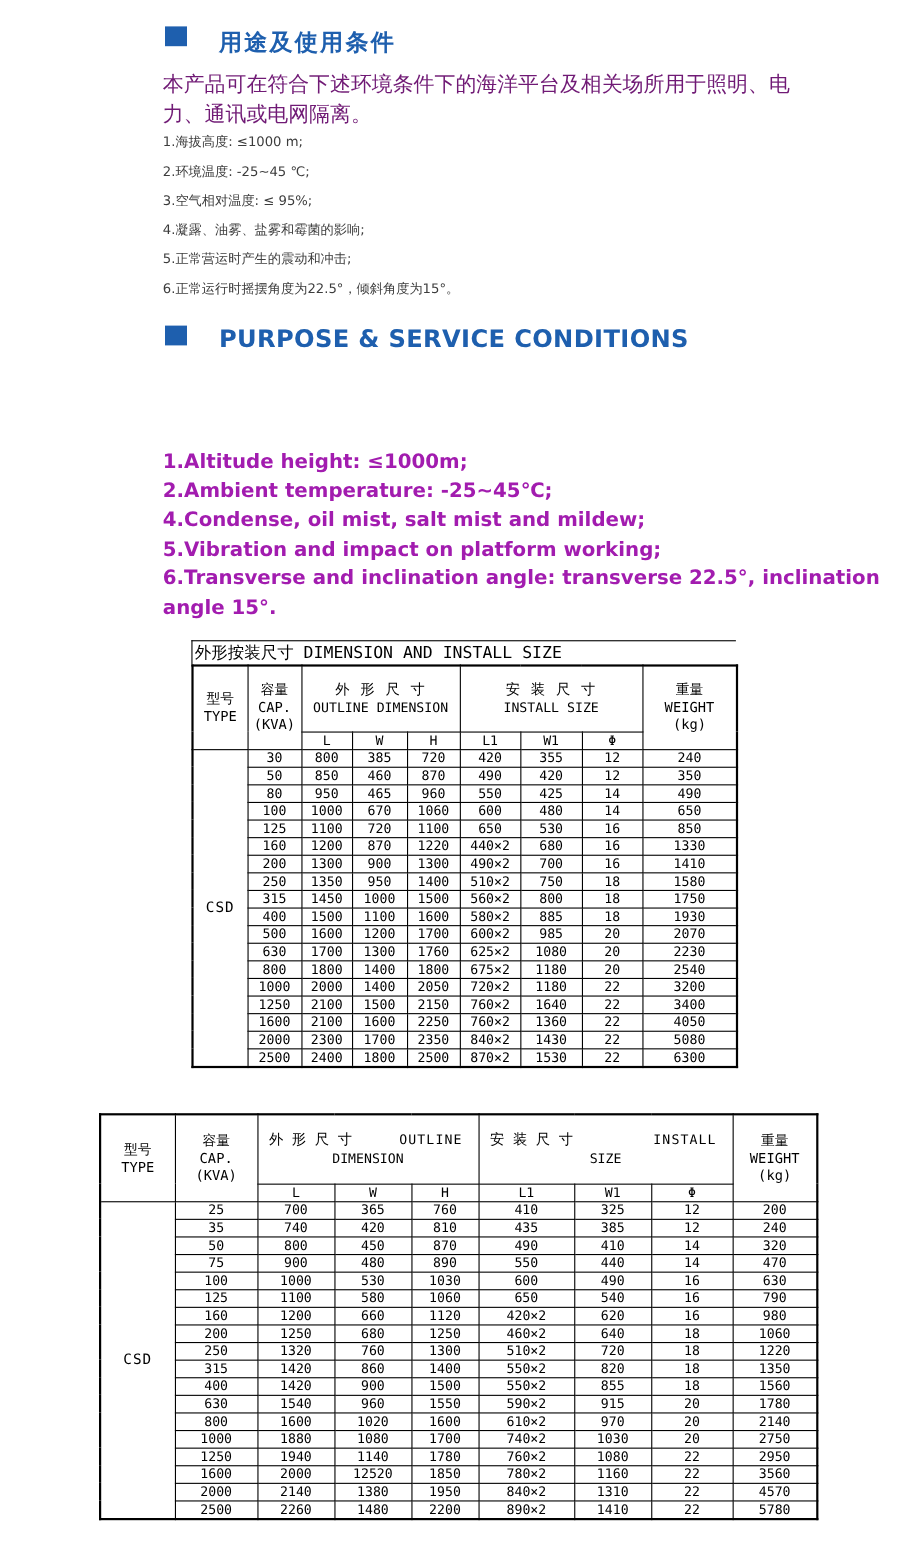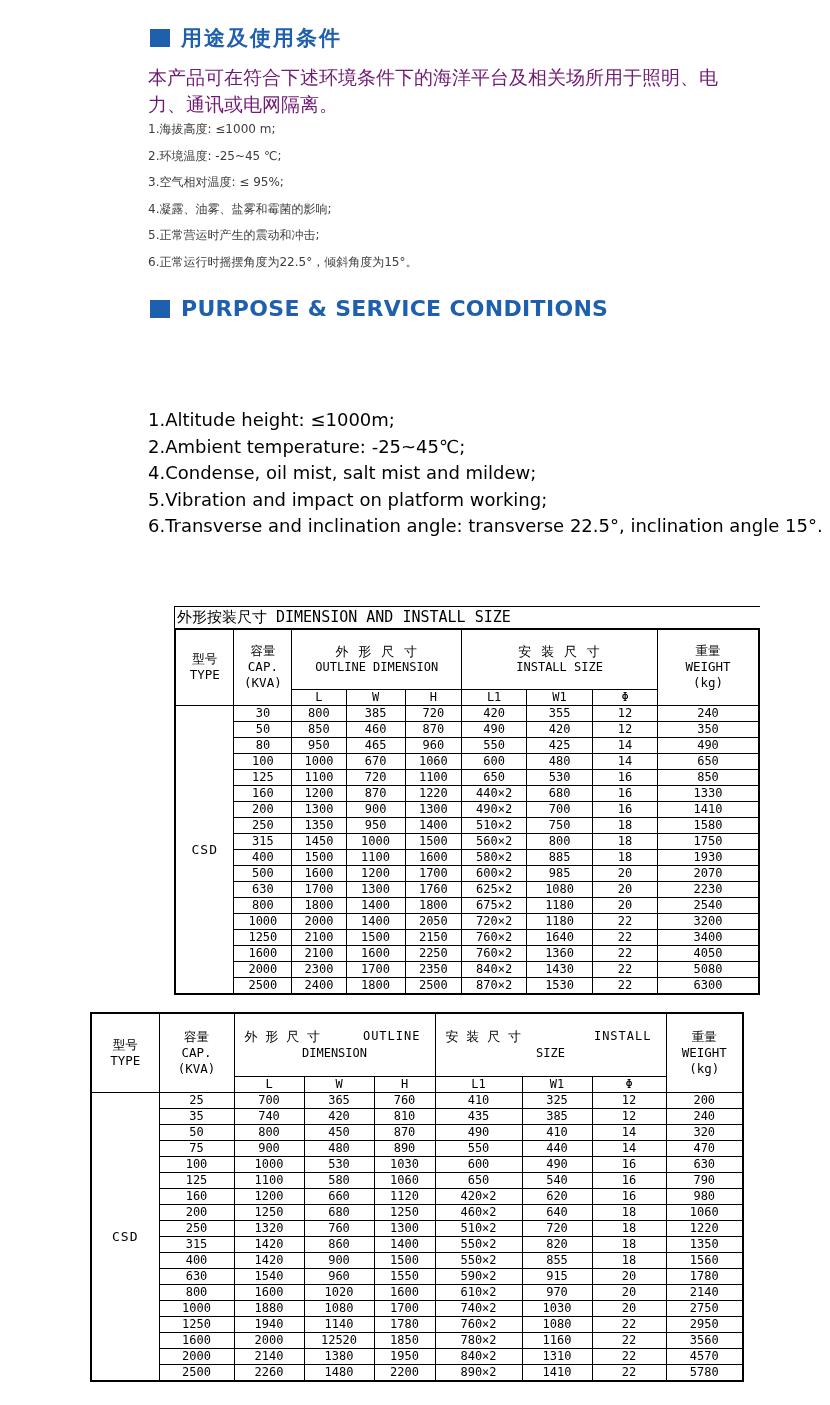--- a/index.html
+++ b/index.html
@@ -2,38 +2,38 @@
 <html><head>
 <meta charset="utf-8">
 <style>
   html,body { margin:0; padding:0; background:#fff; }
   .page {
     position:relative; width:830px; height:1405px; background:#ffffff;
     font-family:"DejaVu Sans", "Liberation Sans", sans-serif; color:#333;
     overflow:hidden;
   }
   
-  .heading { position:absolute; display:flex; align-items:center; gap:11px; }
+  .heading { position:absolute; display:flex; align-items:flex-start; gap:29px; }
   .sq { width:20px; height:18px; background:#1e5fae; flex:0 0 auto; }
   .h-cn { font-size:21px; font-weight:bold; color:#1e5fae; letter-spacing:2px; }
   .h-en { font-size:22px; font-weight:bold; color:#1e5fae; letter-spacing:0.3px; }
   
   .intro-cn { position:absolute; left:148px; top:64px; width:578px;
               font-size:19px; line-height:27px; color:#701a75; }
   .list-cn  { position:absolute; left:148px; top:116px; width:640px;
               list-style:none; margin:0; padding:0;
               font-size:12px; line-height:26.6px; color:#3c3c3c; }
   .intro-en { position:absolute; left:148px; top:329px; width:540px;
               font-size:18px; line-height:26.5px; color:#2e2e2e; }
   .list-en  { position:absolute; left:148px; top:407px; width:680px;
               list-style:none; margin:0; padding:0;
-              font-size:18px; line-height:26.6px; color:#000000; }
+              font-size:18px; line-height:26.6px; color:#a21caf;font-weight:bold; }
   
   .tblwrap { position:absolute; font-family:"DejaVu Sans Mono", "Liberation Mono", monospace; color:#000; }
-  .t1 { left:174px; top:606px; width:586px;border-radius:13px; }
+  .t1 { left:174px; top:582px; width:495px;border-radius:13px; }
   .t2 { left:90px;  top:1012px; width:652px; }
   .caption { height:21px; line-height:20px; font-size:15px; white-space:nowrap;
              border-top:1px solid #000; border-left:1px solid #000; padding-left:2px; }
   .caption .cap-en { margin-left:9px; }
   table { border-collapse:collapse; table-layout:fixed; width:100%;
           border:2px solid #000; }
   th, td { border:1px solid #000; text-align:center; vertical-align:middle;
            padding:0; font-weight:normal; }
   thead .big { height:60px; font-size:12.5px; }
   .t2 thead .big { height:63px; }

